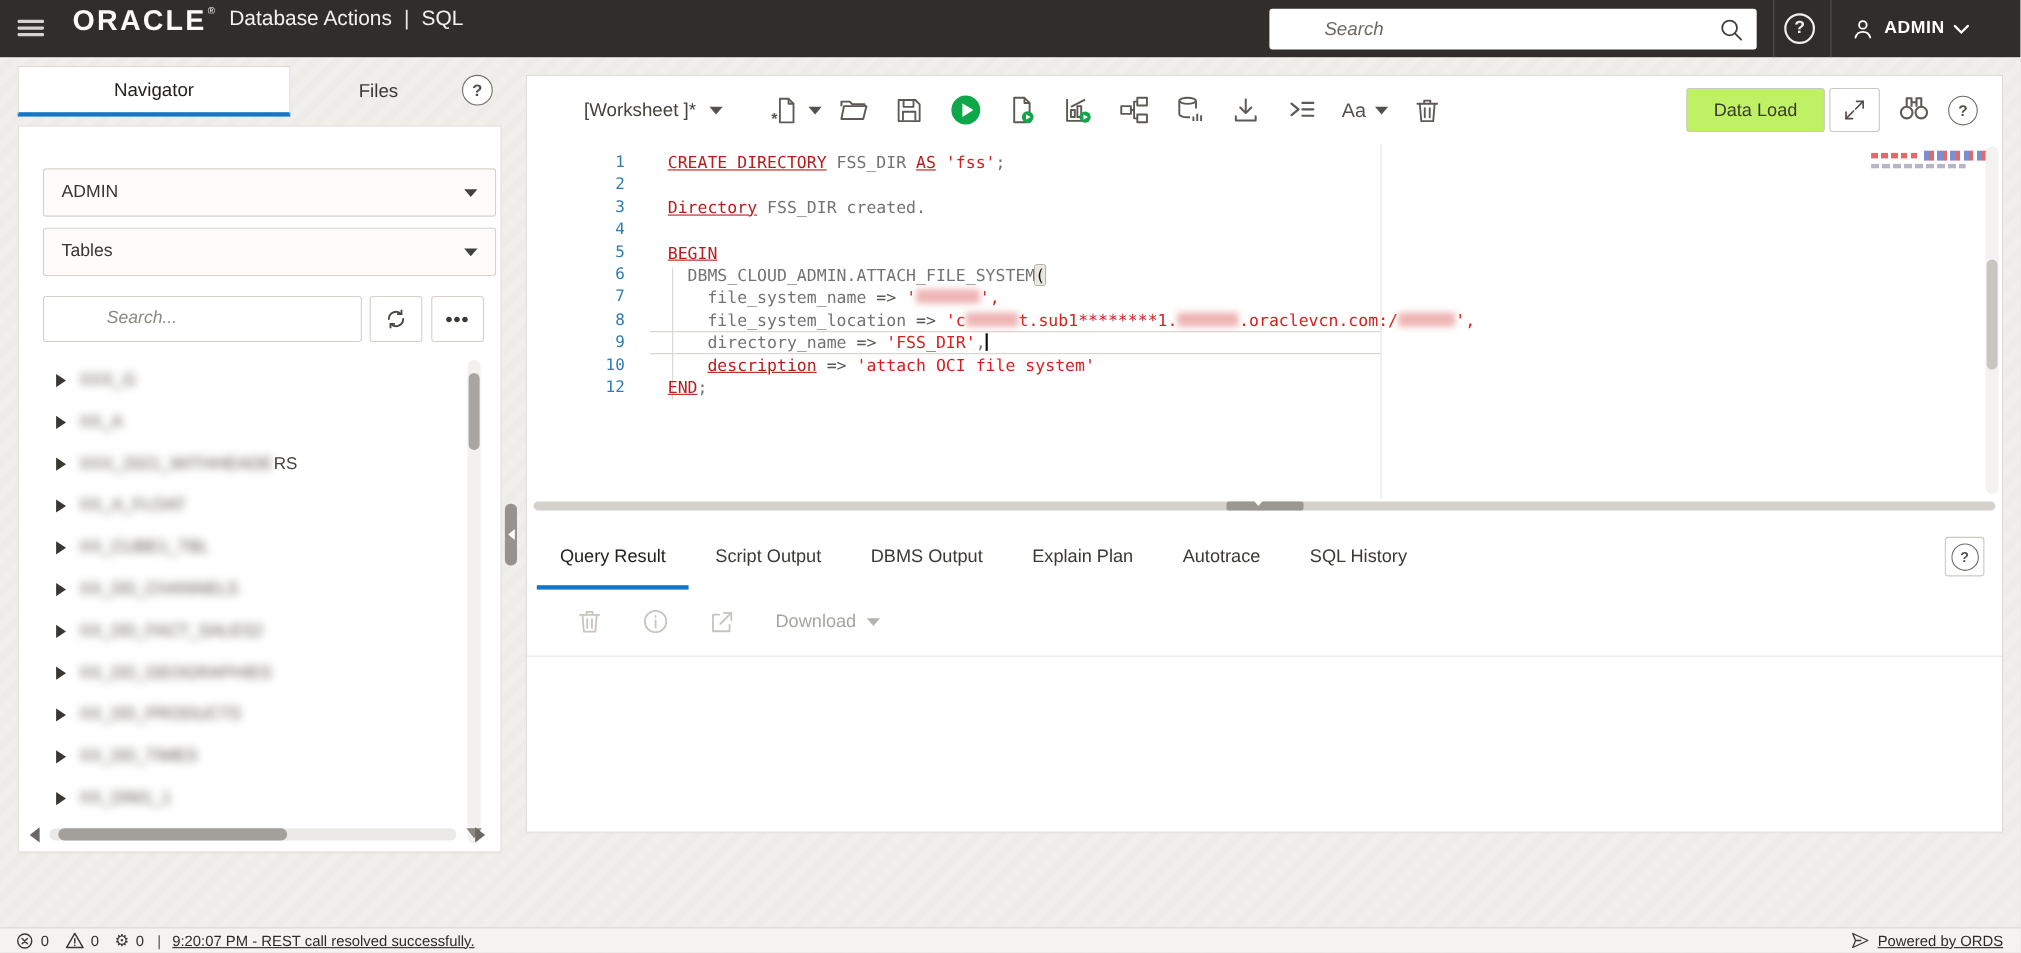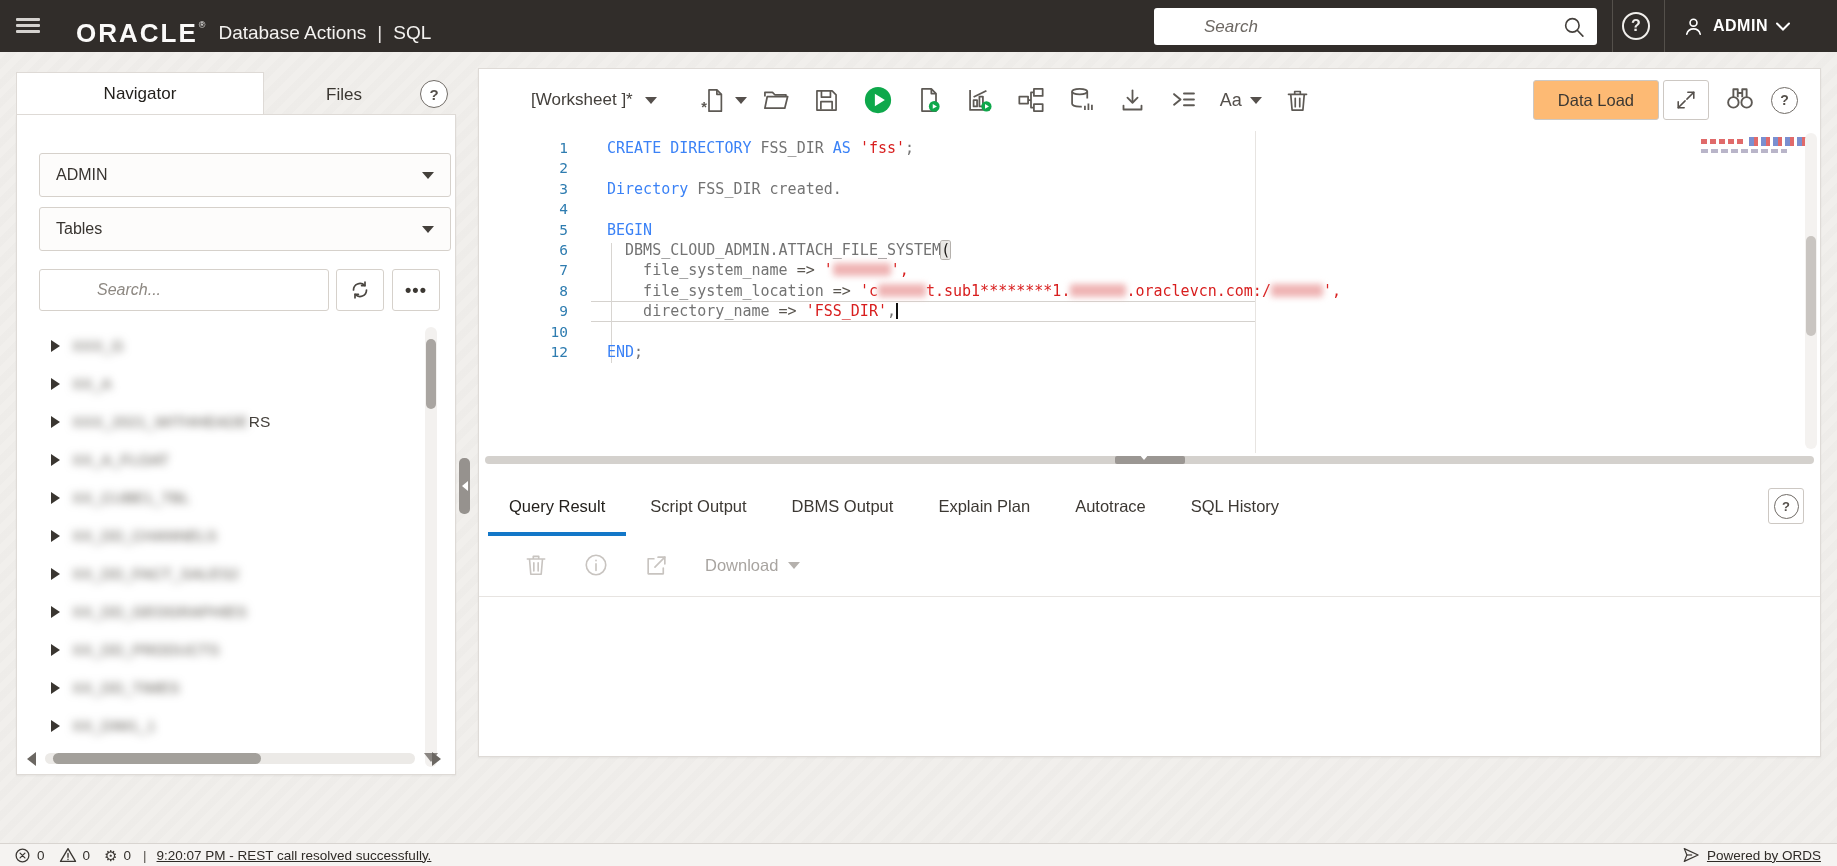--- a/index.html
+++ b/index.html
@@ -4,21 +4,21 @@
 <style>
   * { margin:0; padding:0; box-sizing:border-box; }
   body { font-family:"Liberation Sans", sans-serif; background:#dcdad7; }
   .app { position:relative; width:1837px; height:866px; background:#f1efec; overflow:hidden;
          background-image:repeating-linear-gradient(135deg, rgba(0,0,0,.012) 0 7px, rgba(255,255,255,.02) 7px 14px); }
 
   
   .topbar { position:absolute; left:0; top:0; width:1837px; height:52px; background:#312d2a; }
   .hamburger { position:absolute; left:16px; top:15px; width:24px; height:22px; cursor:pointer; }
   .hamburger i { display:block; height:3px; background:#d5d2cf; margin:3px 0; border-radius:1px; }
-  .brand { position:absolute; left:76px; top:0; height:36px; display:flex; align-items:center; color:#fff;margin-top:15px; }
+  .brand { position:absolute; left:66px; top:0; height:36px; display:flex; align-items:center; color:#fff; }
   .logo { font-size:26px; font-weight:700; letter-spacing:2px; color:#fbfaf9; }
   .reg { font-size:9px; vertical-align:top; position:relative; top:-8px; left:1px; color:#fbfaf9; }
   .app-title { font-size:19px; color:#f4f2f0; margin-left:14px; }
   .app-sep { font-size:19px; color:#e9e6e3; margin:0 11px; }
   .app-ctx { font-size:19px; color:#f4f2f0; font-weight:400; }
   .top-search { position:absolute; left:1154px; top:8px; width:443px; height:37px; background:#fff; border-radius:3px; }
   .top-search input { position:absolute; left:0; top:0; width:100%; height:100%; border:none; outline:none; background:transparent;
       font-family:"Liberation Sans", sans-serif; font-size:17px; font-style:italic; color:#44403c; padding:0 44px 0 50px; }
   .top-search input::placeholder { color:#6d6863; font-style:italic; }
   .top-search .mag { position:absolute; right:10px; top:6px; }
@@ -27,21 +27,21 @@
       color:#f1efec; font-size:16px; font-weight:700; display:flex; align-items:center; justify-content:center; cursor:pointer; }
   .top-user { position:absolute; left:1682px; top:0; height:52px; display:flex; align-items:center; gap:8px; color:#fff; cursor:pointer; }
   .top-user .uname { font-size:16px; font-weight:700; letter-spacing:.5px; }
 
   
   .card { position:absolute; background:#fff; border:1px solid #dedad6; box-shadow:0 1px 2px rgba(0,0,0,.05); }
   .left-card  { left:16px;  top:114px; width:440px;  height:661px; }
   .right-card { left:478px; top:68px;  width:1343px; height:689px; }
 
   
-  .side-tabs { position:absolute; left:16px; top:72px; width:440px; height:46px; }
+  .side-tabs { position:absolute; left:16px; top:60px; width:440px; height:46px; }
   .side-tab { position:absolute; top:0; height:46px; display:flex; align-items:center; justify-content:center;
       font-size:17px; color:#3a3631; cursor:pointer; }
   .side-tab.nav { left:0; width:248px; background:#fff; border:1px solid #dedad6; border-bottom:none; color:#24211d;
       border-bottom:4px solid #1377c8; }
   .side-tab.files { left:248px; width:160px; }
   .side-help { position:absolute; right:8px; top:8px; width:28px; height:28px; border:1.6px solid #716c67; border-radius:50%;
       color:#55504b; font-size:15px; font-weight:700; display:flex; align-items:center; justify-content:center; cursor:pointer; background:#fff; }
 
   
   .select-box { position:absolute; left:22px; width:412px; height:44px; border:1px solid #d6d1cb; border-radius:3px;
@@ -83,35 +83,35 @@
   .ws-toolbar { position:absolute; left:0; top:0; width:100%; height:62px; display:flex; align-items:center; }
   .ws-title { margin-left:52px; font-size:17px; color:#44403c; display:flex; align-items:center; gap:12px; cursor:pointer; }
   .dd-tri { width:0; height:0; border-left:6px solid transparent; border-right:6px solid transparent; border-top:7px solid #55504c; }
   .icon-btn { width:30px; height:30px; display:flex; align-items:center; justify-content:center; cursor:pointer; flex:none; }
   .icon-btn + .icon-btn { margin-left:21px; }
   .ws-icons { display:flex; align-items:center; margin-left:42px; }
   .newfile-dd { margin-left:6px; margin-right:14px; cursor:pointer; }
   .aa-label { font-size:18px; color:#55504c; margin-right:8px; }
   .trash-gap { margin-left:42px; }
   .ws-right { margin-left:auto; margin-right:22px; display:flex; align-items:center; }
-  .dataload-btn { height:40px; padding:12px 24px; border:1px solid #cdc8c3; border-radius:3px; background:#fdba74; font-size:16.5px; color:#3c3833;
+  .dataload-btn { height:40px; padding:12px 24px; border:1px solid #cdc8c3; border-radius:3px; background:#bef264; font-size:16.5px; color:#3c3833;
       display:flex; align-items:center; cursor:pointer; }
   .expand-btn { width:46px; height:40px; border:1px solid #cdc8c3; border-radius:3px; background:#fff; margin-left:4px;
       display:flex; align-items:center; justify-content:center; cursor:pointer; }
   .binoc-btn { margin-left:16px; cursor:pointer; }
   .ws-help { margin-left:16px; width:27px; height:27px; border:1.6px solid #716c67; border-radius:50%; color:#55504b; font-size:14px; font-weight:700;
       display:flex; align-items:center; justify-content:center; cursor:pointer; }
 
   
   .editor { position:absolute; left:0; top:62px; width:100%; height:322px; background:#fff; overflow:hidden; cursor:text; }
   .code-rows { position:relative; padding-top:7px; z-index:2; }
   .code-row { display:flex; height:20.4px; line-height:20.4px; font-family:"DejaVu Sans Mono","Liberation Mono",monospace; font-size:15px; white-space:pre; }
   .gutter { width:112px; flex:none; text-align:right; padding-right:23px; color:#2e7cb0; font-size:14.5px; }
   .code-text { margin-left:16px; color:#1b1816; }
-  .seg-kw { color:#3b82f6; }
+  .seg-kw { color:#b91c1c;text-decoration:underline; }
   .seg-str { color:#d81e1e; }
   .seg-op { color:#5a5650; }
   .seg-plain { color:#737373; }
   .seg-bracket { background:#e9e7e4; box-shadow:0 0 0 1px #b5b1ad; border-radius:2px; }
   .seg-redact { display:inline-block; height:13px; background:#efb4b4; border-radius:2px; filter:blur(3px); vertical-align:-1px; }
   .caret { display:inline-block; width:2px; height:16px; background:#111; vertical-align:-3px; animation:blink 1.1s step-end infinite; }
   @keyframes blink { 50% { opacity:0; } }
   .cur-line { position:absolute; left:112px; top:170px; width:664px; height:21px; border-top:1px solid #d5d2ce; border-bottom:1px solid #d5d2ce; z-index:1; }
   .indent-guide { position:absolute; left:132px; top:112px; width:1px; height:120px; background:#d8d5d1; z-index:1; }
   .margin-guide { position:absolute; left:776px; top:0; width:1px; height:100%; background:#e7e4e1; z-index:0; }
@@ -410,21 +410,21 @@
       <div class="code-rows" id="code-lines">
           <div class="code-row"><span class="gutter">1</span><span class="code-text"><span class="seg-kw">CREATE DIRECTORY</span><span class="seg-plain"> FSS_DIR </span><span class="seg-kw">AS</span><span class="seg-plain"> </span><span class="seg-str">'fss'</span><span class="seg-plain">;</span></span></div>
           <div class="code-row"><span class="gutter">2</span><span class="code-text"></span></div>
           <div class="code-row"><span class="gutter">3</span><span class="code-text"><span class="seg-kw">Directory</span><span class="seg-plain"> FSS_DIR created.</span></span></div>
           <div class="code-row"><span class="gutter">4</span><span class="code-text"></span></div>
           <div class="code-row"><span class="gutter">5</span><span class="code-text"><span class="seg-kw">BEGIN</span></span></div>
           <div class="code-row"><span class="gutter">6</span><span class="code-text"><span class="seg-plain">  DBMS_CLOUD_ADMIN.ATTACH_FILE_SYSTEM</span><span class="seg-bracket">(</span></span></div>
           <div class="code-row"><span class="gutter">7</span><span class="code-text"><span class="seg-plain">    file_system_name </span><span class="seg-op">=&gt;</span><span class="seg-plain"> </span><span class="seg-str">'</span><span class="seg-redact" style="width: 58px;"></span><span class="seg-str">',</span></span></div>
           <div class="code-row"><span class="gutter">8</span><span class="code-text"><span class="seg-plain">    file_system_location </span><span class="seg-op">=&gt;</span><span class="seg-plain"> </span><span class="seg-str">'c</span><span class="seg-redact" style="width: 48px;"></span><span class="seg-str">t.sub1********1.</span><span class="seg-redact" style="width: 56px;"></span><span class="seg-str">.oraclevcn.com:/</span><span class="seg-redact" style="width: 52px;"></span><span class="seg-str">',</span></span></div>
           <div class="code-row current"><span class="gutter">9</span><span class="code-text"><span class="seg-plain">    directory_name </span><span class="seg-op">=&gt;</span><span class="seg-plain"> </span><span class="seg-str">'FSS_DIR'</span><span class="seg-plain">,</span><span class="caret"></span></span></div>
-          <div class="code-row"><span class="gutter">10</span></div>
+          <div class="code-row"><span class="gutter">10</span><span class="code-text"><span class="seg-plain">    </span><span class="seg-kw">description</span><span class="seg-plain"> </span><span class="seg-op">=&gt;</span><span class="seg-plain"> </span><span class="seg-str">'attach OCI file system'</span></span></div>
           <div class="code-row"><span class="gutter">12</span><span class="code-text"><span class="seg-kw">END</span><span class="seg-plain">;</span></span></div>
         </div>
       <div class="minimap">
           <div class="m1"></div>
           <div class="m2"></div>
           <div class="m3"></div>
         </div>
       <div class="ed-vscroll">
           <div class="ed-vthumb"></div>
         </div>

